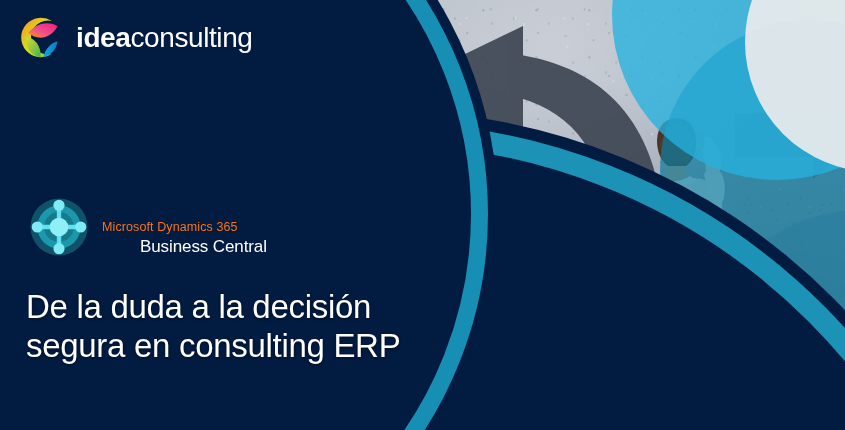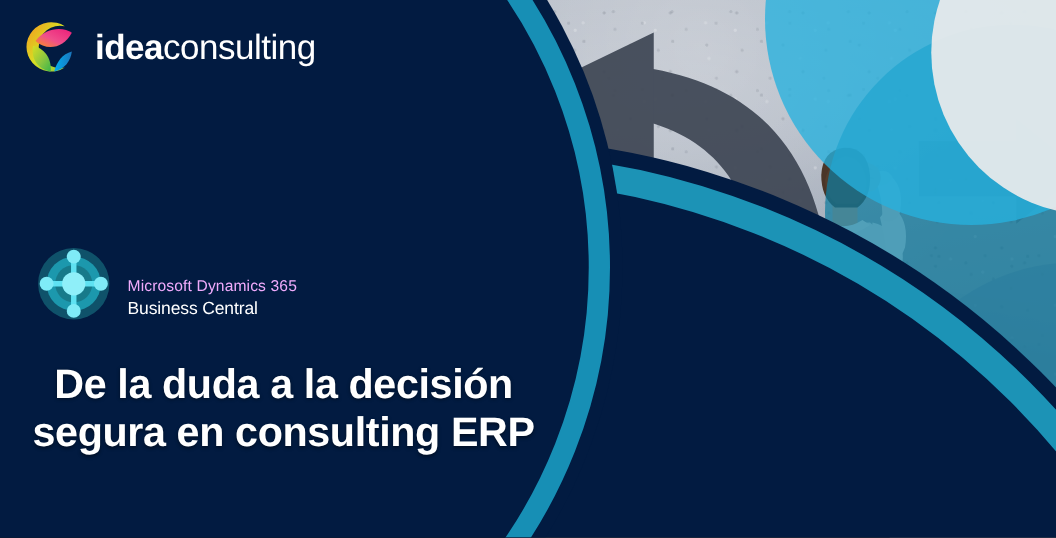--- a/index.html
+++ b/index.html
@@ -172,39 +172,38 @@
   .brand-word .light{font-weight:300;}
 
   
   .d365{
     position:absolute;left:28px;top:196px;
     display:flex;align-items:center;gap:12px;
   }
   .d365-mark{width:62px;height:62px;display:block;}
   .d365-text{line-height:1;}
   .d365-top{
-    color:#f0abfc;font-size:12.5px;font-weight:400;
+    color:#f97316;font-size:12.5px;font-weight:400;
     letter-spacing:.1px;margin-bottom:4px;white-space:nowrap;margin-top:22px;
   }
   .d365-bottom{
-    color:#ffffff;font-size:14px;font-weight:400;
-    letter-spacing:-.1px;white-space:nowrap;
+    color:#ffffff;font-size:17px;font-weight:400;
+    letter-spacing:-.1px;white-space:nowrap;margin-left:38px;
   }
 
   
   .headline{
     position:absolute;left:26px;top:288px;
     color:#ffffff;
     font-size:33px;
-    font-weight:700;
+    font-weight:400;
     line-height:1.17;
     letter-spacing:-.3px;
     text-shadow:0 1px 3px rgba(0,0,0,.45);
     max-width:520px;
-    text-align:center;
   }
   .headline .l2{display:block;}
 </style>
 </head>
 <body>
 
 <div class="banner">
 
   <div class="photo-stage">
 

